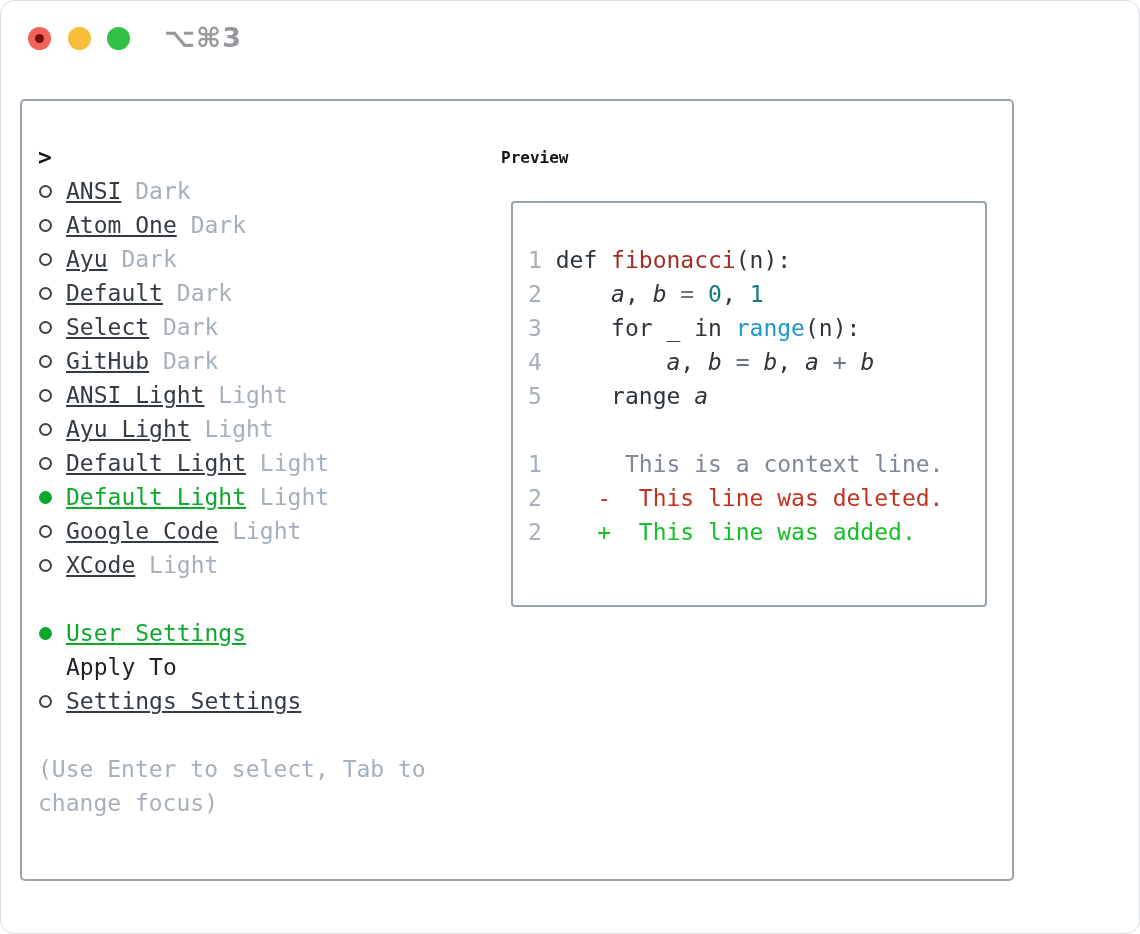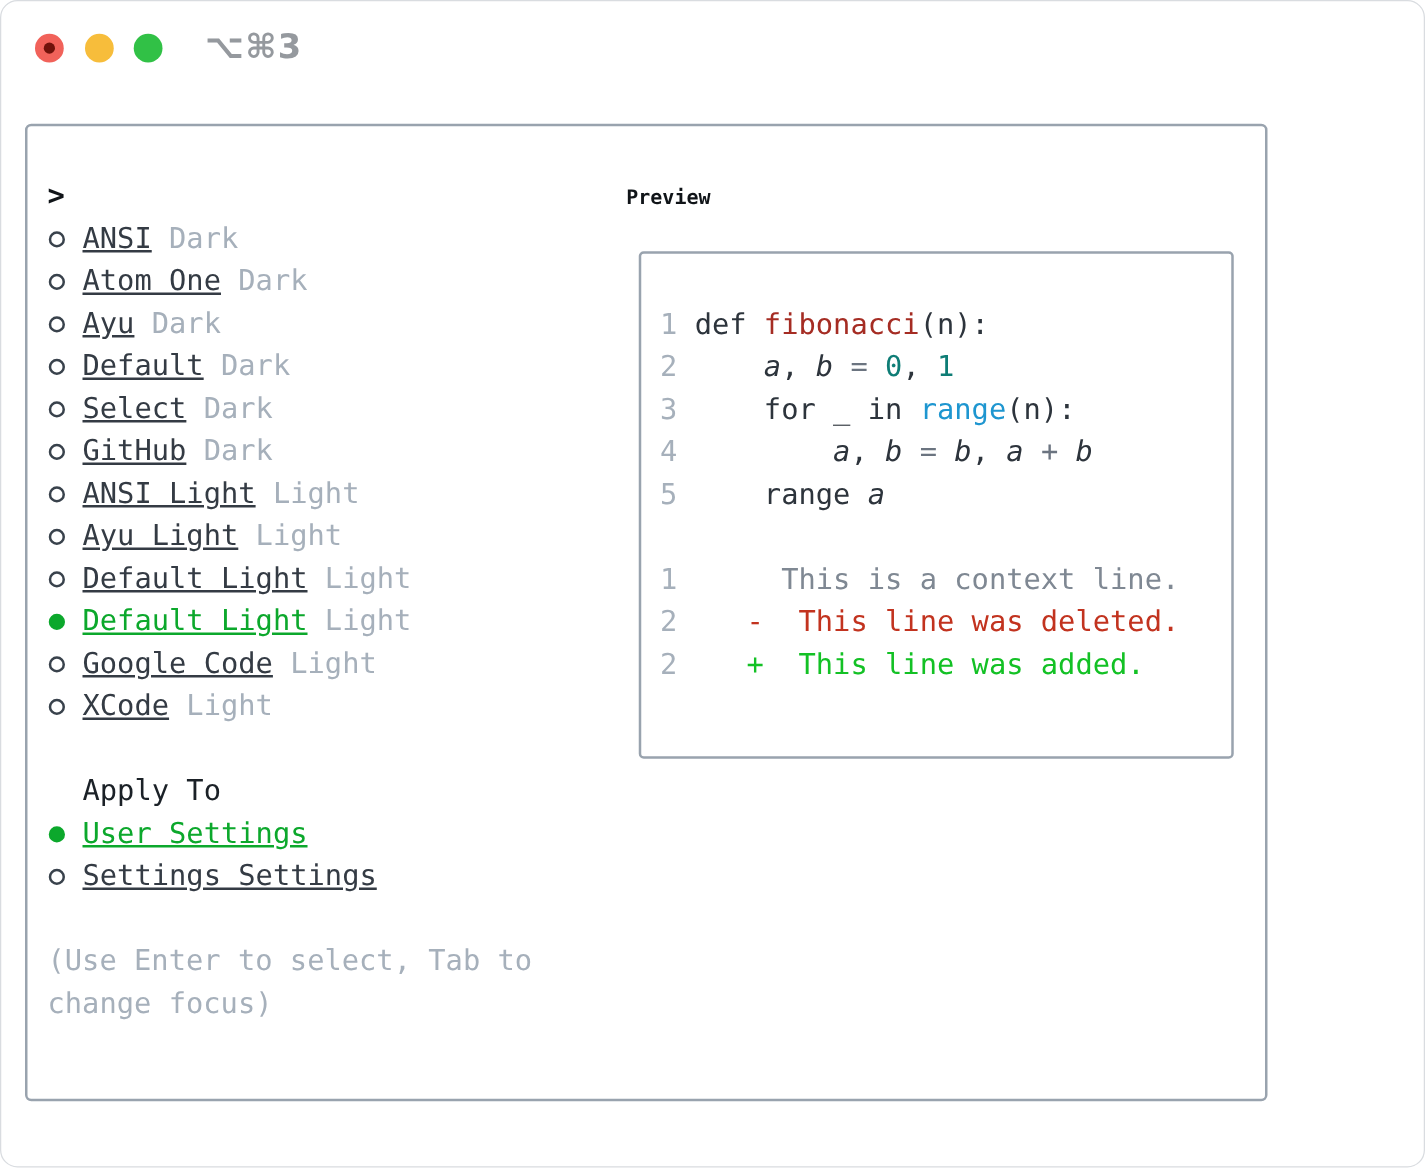--- a/index.html
+++ b/index.html
@@ -83,22 +83,22 @@
         <div class="row"><span class="mark"><span class="dot"></span></span><span class="nm">Default</span><span class="variant"> Dark</span></div>
         <div class="row"><span class="mark"><span class="dot"></span></span><span class="nm">Select</span><span class="variant"> Dark</span></div>
         <div class="row"><span class="mark"><span class="dot"></span></span><span class="nm">GitHub</span><span class="variant"> Dark</span></div>
         <div class="row"><span class="mark"><span class="dot"></span></span><span class="nm">ANSI Light</span><span class="variant"> Light</span></div>
         <div class="row"><span class="mark"><span class="dot"></span></span><span class="nm">Ayu Light</span><span class="variant"> Light</span></div>
         <div class="row"><span class="mark"><span class="dot"></span></span><span class="nm">Default Light</span><span class="variant"> Light</span></div>
         <div class="row"><span class="mark"><span class="dot sel"></span></span><span class="nm sel">Default Light</span><span class="variant"> Light</span></div>
         <div class="row"><span class="mark"><span class="dot"></span></span><span class="nm">Google Code</span><span class="variant"> Light</span></div>
         <div class="row"><span class="mark"><span class="dot"></span></span><span class="nm">XCode</span><span class="variant"> Light</span></div>
         <div class="row"></div>
+        <div class="row"><span class="mark"><span class="dot sel"></span></span><span class="nm sel">User Settings</span></div>
         <div class="row"><span class="mark"></span><span class="apply-h">Apply To</span></div>
-        <div class="row"><span class="mark"><span class="dot sel"></span></span><span class="nm sel">User Settings</span></div>
         <div class="row"><span class="mark"><span class="dot"></span></span><span class="nm">Settings Settings</span></div>
         <div class="row"></div>
         <div class="row help">(Use Enter to select, Tab to</div>
         <div class="row help">change focus)</div>
       </div>
 
     <div class="preview-header">Preview</div>
     <div class="preview-box">
       <div id="code-lines">
           <div class="cl"><span class="tk-ln">1 </span><span class="tk-t">def </span><span class="tk-fn">fibonacci</span><span class="tk-t">(n):</span></div>

